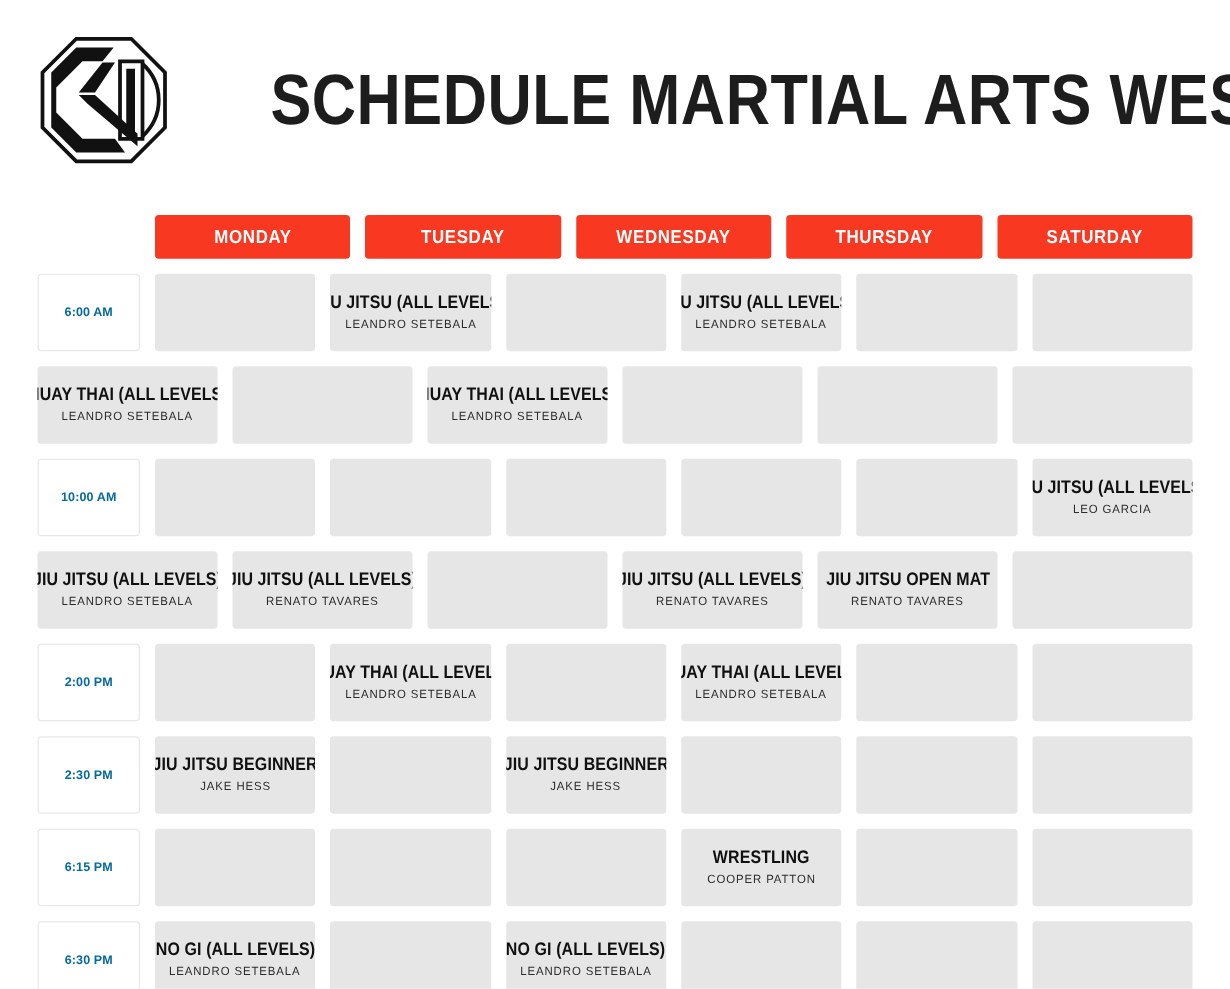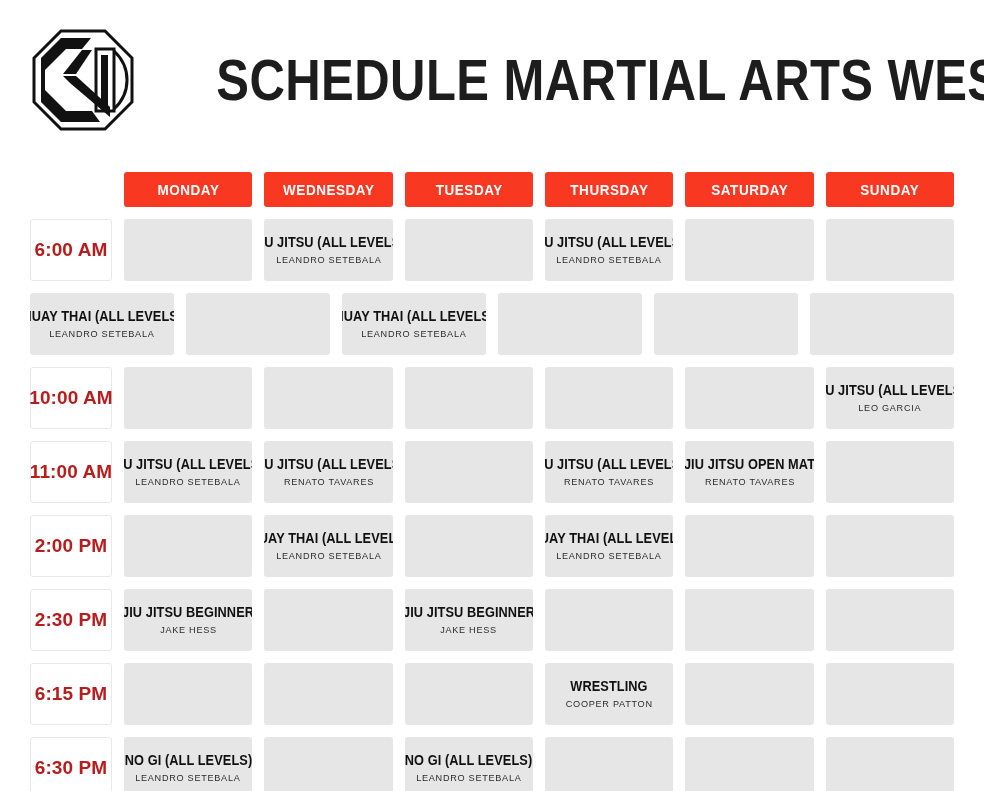--- a/index.html
+++ b/index.html
@@ -120,22 +120,22 @@
     background: #ffffff;
     border: 1px solid #e8e8e8;
     border-radius: 3px;
     display: flex;
     align-items: center;
     justify-content: center;
   }
   .timecell-label {
     font-family: "Liberation Sans", sans-serif;
     font-weight: 700;
-    font-size: 19px;
-    color: #b91c1c;
+    font-size: 10px;
+    color: #0369a1;
     letter-spacing: 0.1px;
     white-space: nowrap;
   }
 
   
   .cell {
     height: 62px;
     background: #e6e6e6;
     border-radius: 3px;
     display: flex;
@@ -213,47 +213,42 @@
       <div class="timecol headspacer"></div>
 
       <div class="daycol">
         <div class="dayhead">
           <span class="dayhead-label">MONDAY</span>
         </div>
       </div>
 
       <div class="daycol">
         <div class="dayhead">
-          <span class="dayhead-label">WEDNESDAY</span>
+          <span class="dayhead-label">TUESDAY</span>
         </div>
       </div>
 
       <div class="daycol">
         <div class="dayhead">
-          <span class="dayhead-label">TUESDAY</span>
+          <span class="dayhead-label">WEDNESDAY</span>
         </div>
       </div>
 
       <div class="daycol">
         <div class="dayhead">
           <span class="dayhead-label">THURSDAY</span>
         </div>
       </div>
 
       <div class="daycol">
         <div class="dayhead">
           <span class="dayhead-label">SATURDAY</span>
         </div>
       </div>
 
-      <div class="daycol">
-        <div class="dayhead">
-          <span class="dayhead-label">SUNDAY</span>
-        </div>
-      </div>
     </div>
 
     <div id="schedule-body">
         <div class="srow">
           <div class="timecol">
             <div class="timecell">
               <span class="timecell-label">6:00 AM</span>
             </div>
           </div>
           <div class="daycol">
@@ -329,25 +324,20 @@
             <div class="cell empty"></div>
           </div>
           <div class="daycol">
             <div class="cell">
               <div class="cls-title">JIU JITSU (ALL LEVELS)</div>
               <div class="cls-inst">LEO GARCIA</div>
             </div>
           </div>
         </div>
         <div class="srow">
-          <div class="timecol">
-            <div class="timecell">
-              <span class="timecell-label">11:00 AM</span>
-            </div>
-          </div>
           <div class="daycol">
             <div class="cell">
               <div class="cls-title">JIU JITSU (ALL LEVELS)</div>
               <div class="cls-inst">LEANDRO SETEBALA</div>
             </div>
           </div>
           <div class="daycol">
             <div class="cell">
               <div class="cls-title">JIU JITSU (ALL LEVELS)</div>
               <div class="cls-inst">RENATO TAVARES</div>

